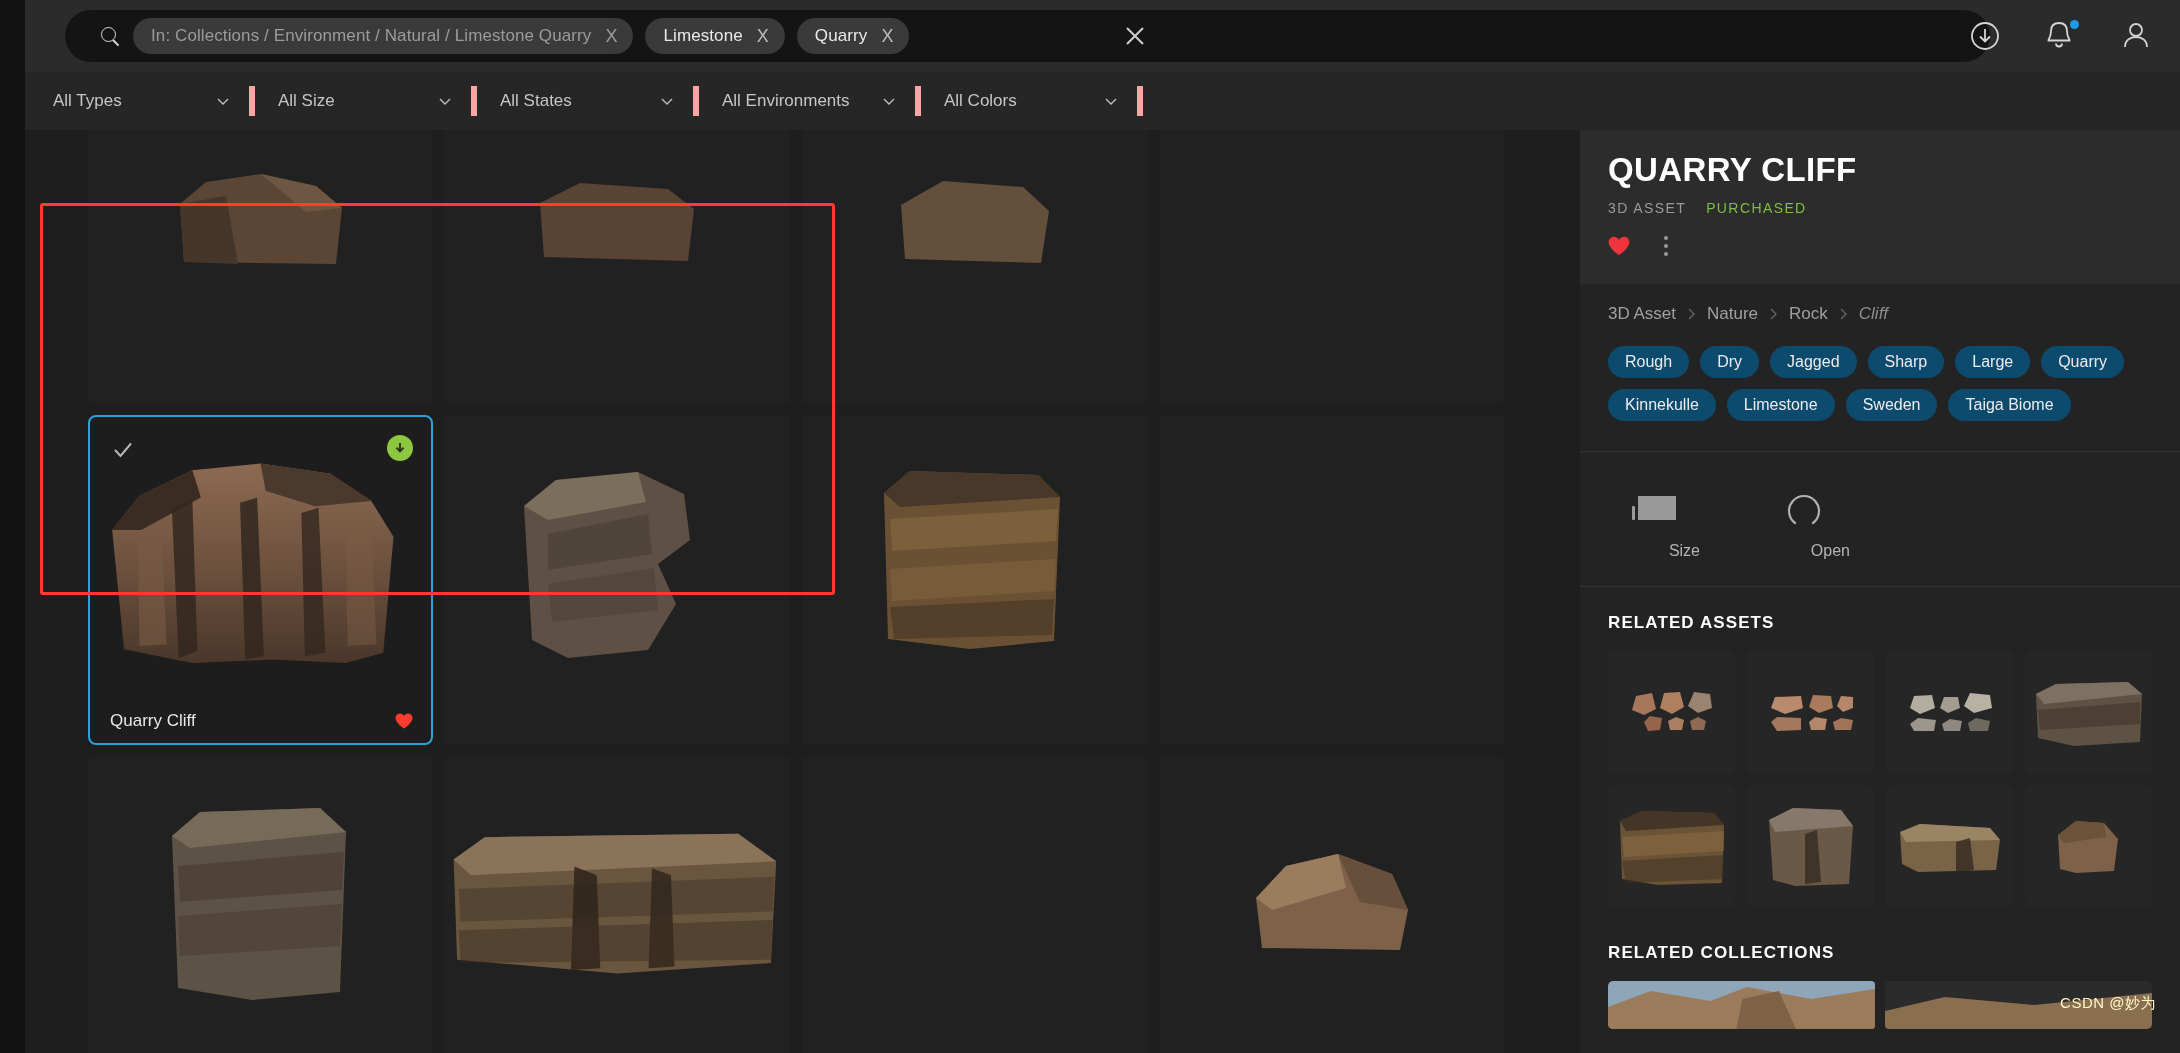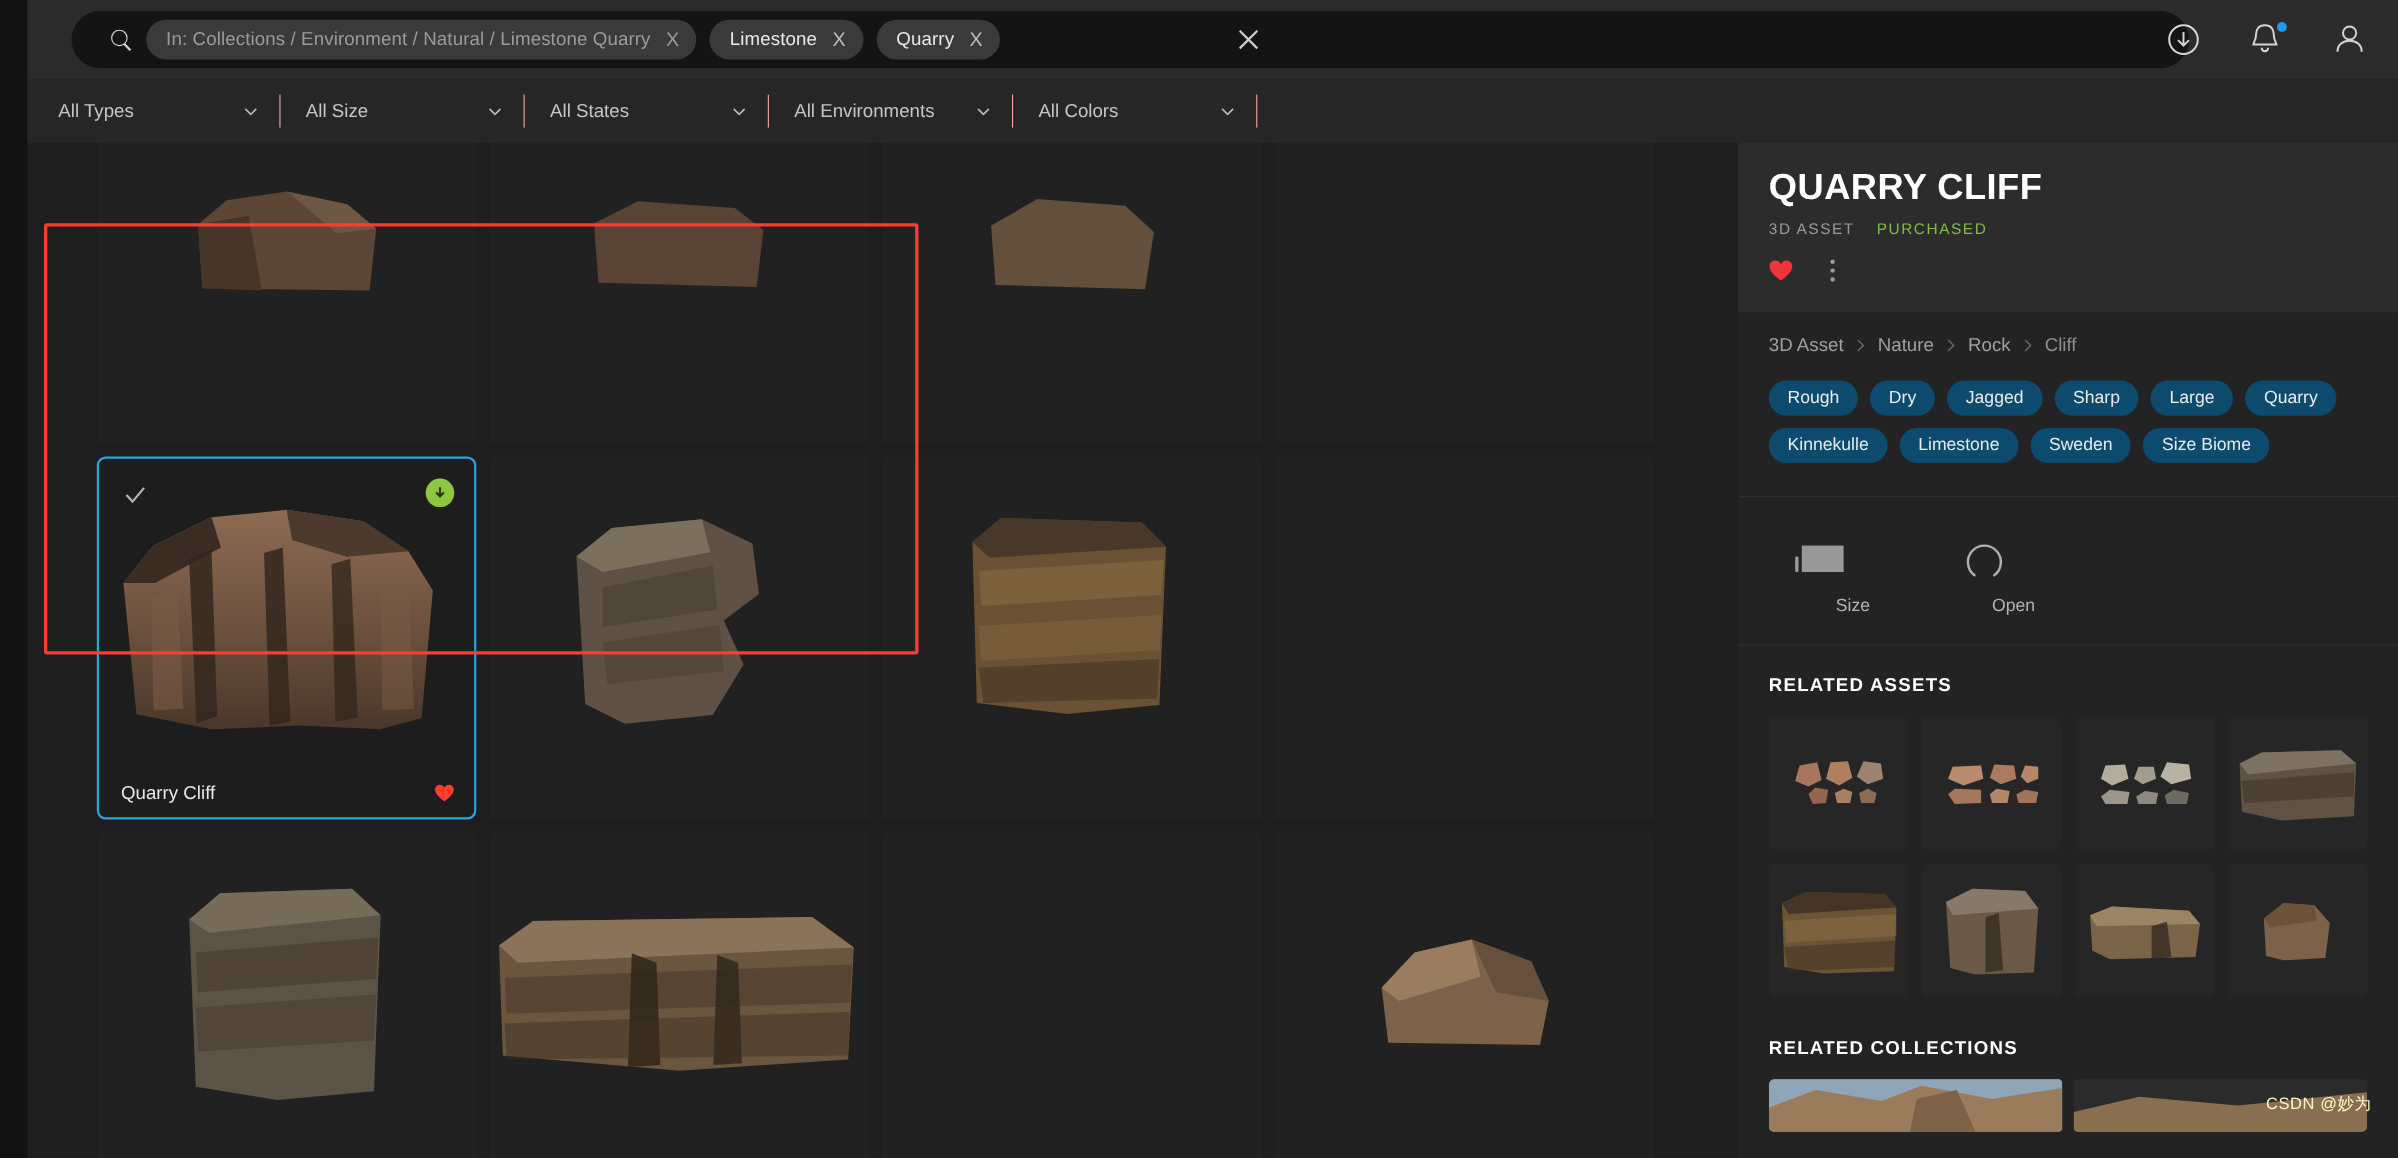--- a/index.html
+++ b/index.html
@@ -70,21 +70,21 @@
   }
 
   
   .filterbar {
     position: absolute; left: 25px; top: 72px; right: 0; height: 58px;
     background: #262626; display: flex; align-items: center;
   }
   .filter {
     display:flex; align-items:center; justify-content: space-between;
     height: 30px; padding: 0 20px 0 23px; width: 222px;
-    border-right: 1px solid #fca5a5; cursor: pointer;
+    border-right: 6px solid #fca5a5; cursor: pointer;
   }
   .filter:first-child { padding-left: 28px; width: 230px;}
   .filter-label { font-size: 17px; color: #c6c6c6; }
   .chev { width:12px; height:7px; }
 
   
   .grid-area {
     position: absolute; left: 25px; top: 130px; width: 1555px; height: 923px;
     background: #1e1e1e; overflow: hidden;
   }
@@ -154,21 +154,21 @@
   .sub-state { font-size: 14px; color: #7fbf3f; letter-spacing: 1.4px; }
   .head-actions { margin-top: 18px; display:flex; align-items:center; gap: 28px; }
   .kebab { display:flex; flex-direction:column; gap:4px; cursor:pointer; padding: 2px 6px;}
   .kebab span { width:4px; height:4px; border-radius:50%; background:#9a9a9a; display:block; }
 
   .breadcrumb {
     display:flex; align-items:center; gap: 12px;
     padding: 20px 28px 0 28px; font-size: 17px; color: #a0a0a0;
   }
   .breadcrumb .crumb { cursor: pointer; }
-  .breadcrumb .crumb.last { color: #8e8e8e; }
+  .breadcrumb .crumb.last { color: #8e8e8e; font-style: italic; }
   .bcsep { width:7px; height:12px; opacity:.65; }
 
   .tags { display:flex; flex-wrap: wrap; gap: 11px; padding: 22px 28px 30px 28px; }
   .tag-pill {
     background: #0c4a6e; color: #ececec; font-size: 16px;
     border-radius: 16px; padding: 7px 17px; cursor: pointer; white-space: nowrap;
   }
 
   .props {
     border-top: 1px solid #323232; border-bottom: 1px solid #323232;
@@ -472,21 +472,21 @@
     <div class="tags">
       <span class="tag-pill">Rough</span>
       <span class="tag-pill">Dry</span>
       <span class="tag-pill">Jagged</span>
       <span class="tag-pill">Sharp</span>
       <span class="tag-pill">Large</span>
       <span class="tag-pill">Quarry</span>
       <span class="tag-pill">Kinnekulle</span>
       <span class="tag-pill">Limestone</span>
       <span class="tag-pill">Sweden</span>
-      <span class="tag-pill">Size Biome</span>
+      <span class="tag-pill">Taiga Biome</span>
     </div>
 
     <div class="props">
       <div class="prop">
         <div class="prop-ico">
           <span class="size-glyph">
               <span class="person"></span>
               <span class="box"></span>
             </span>
         </div>

